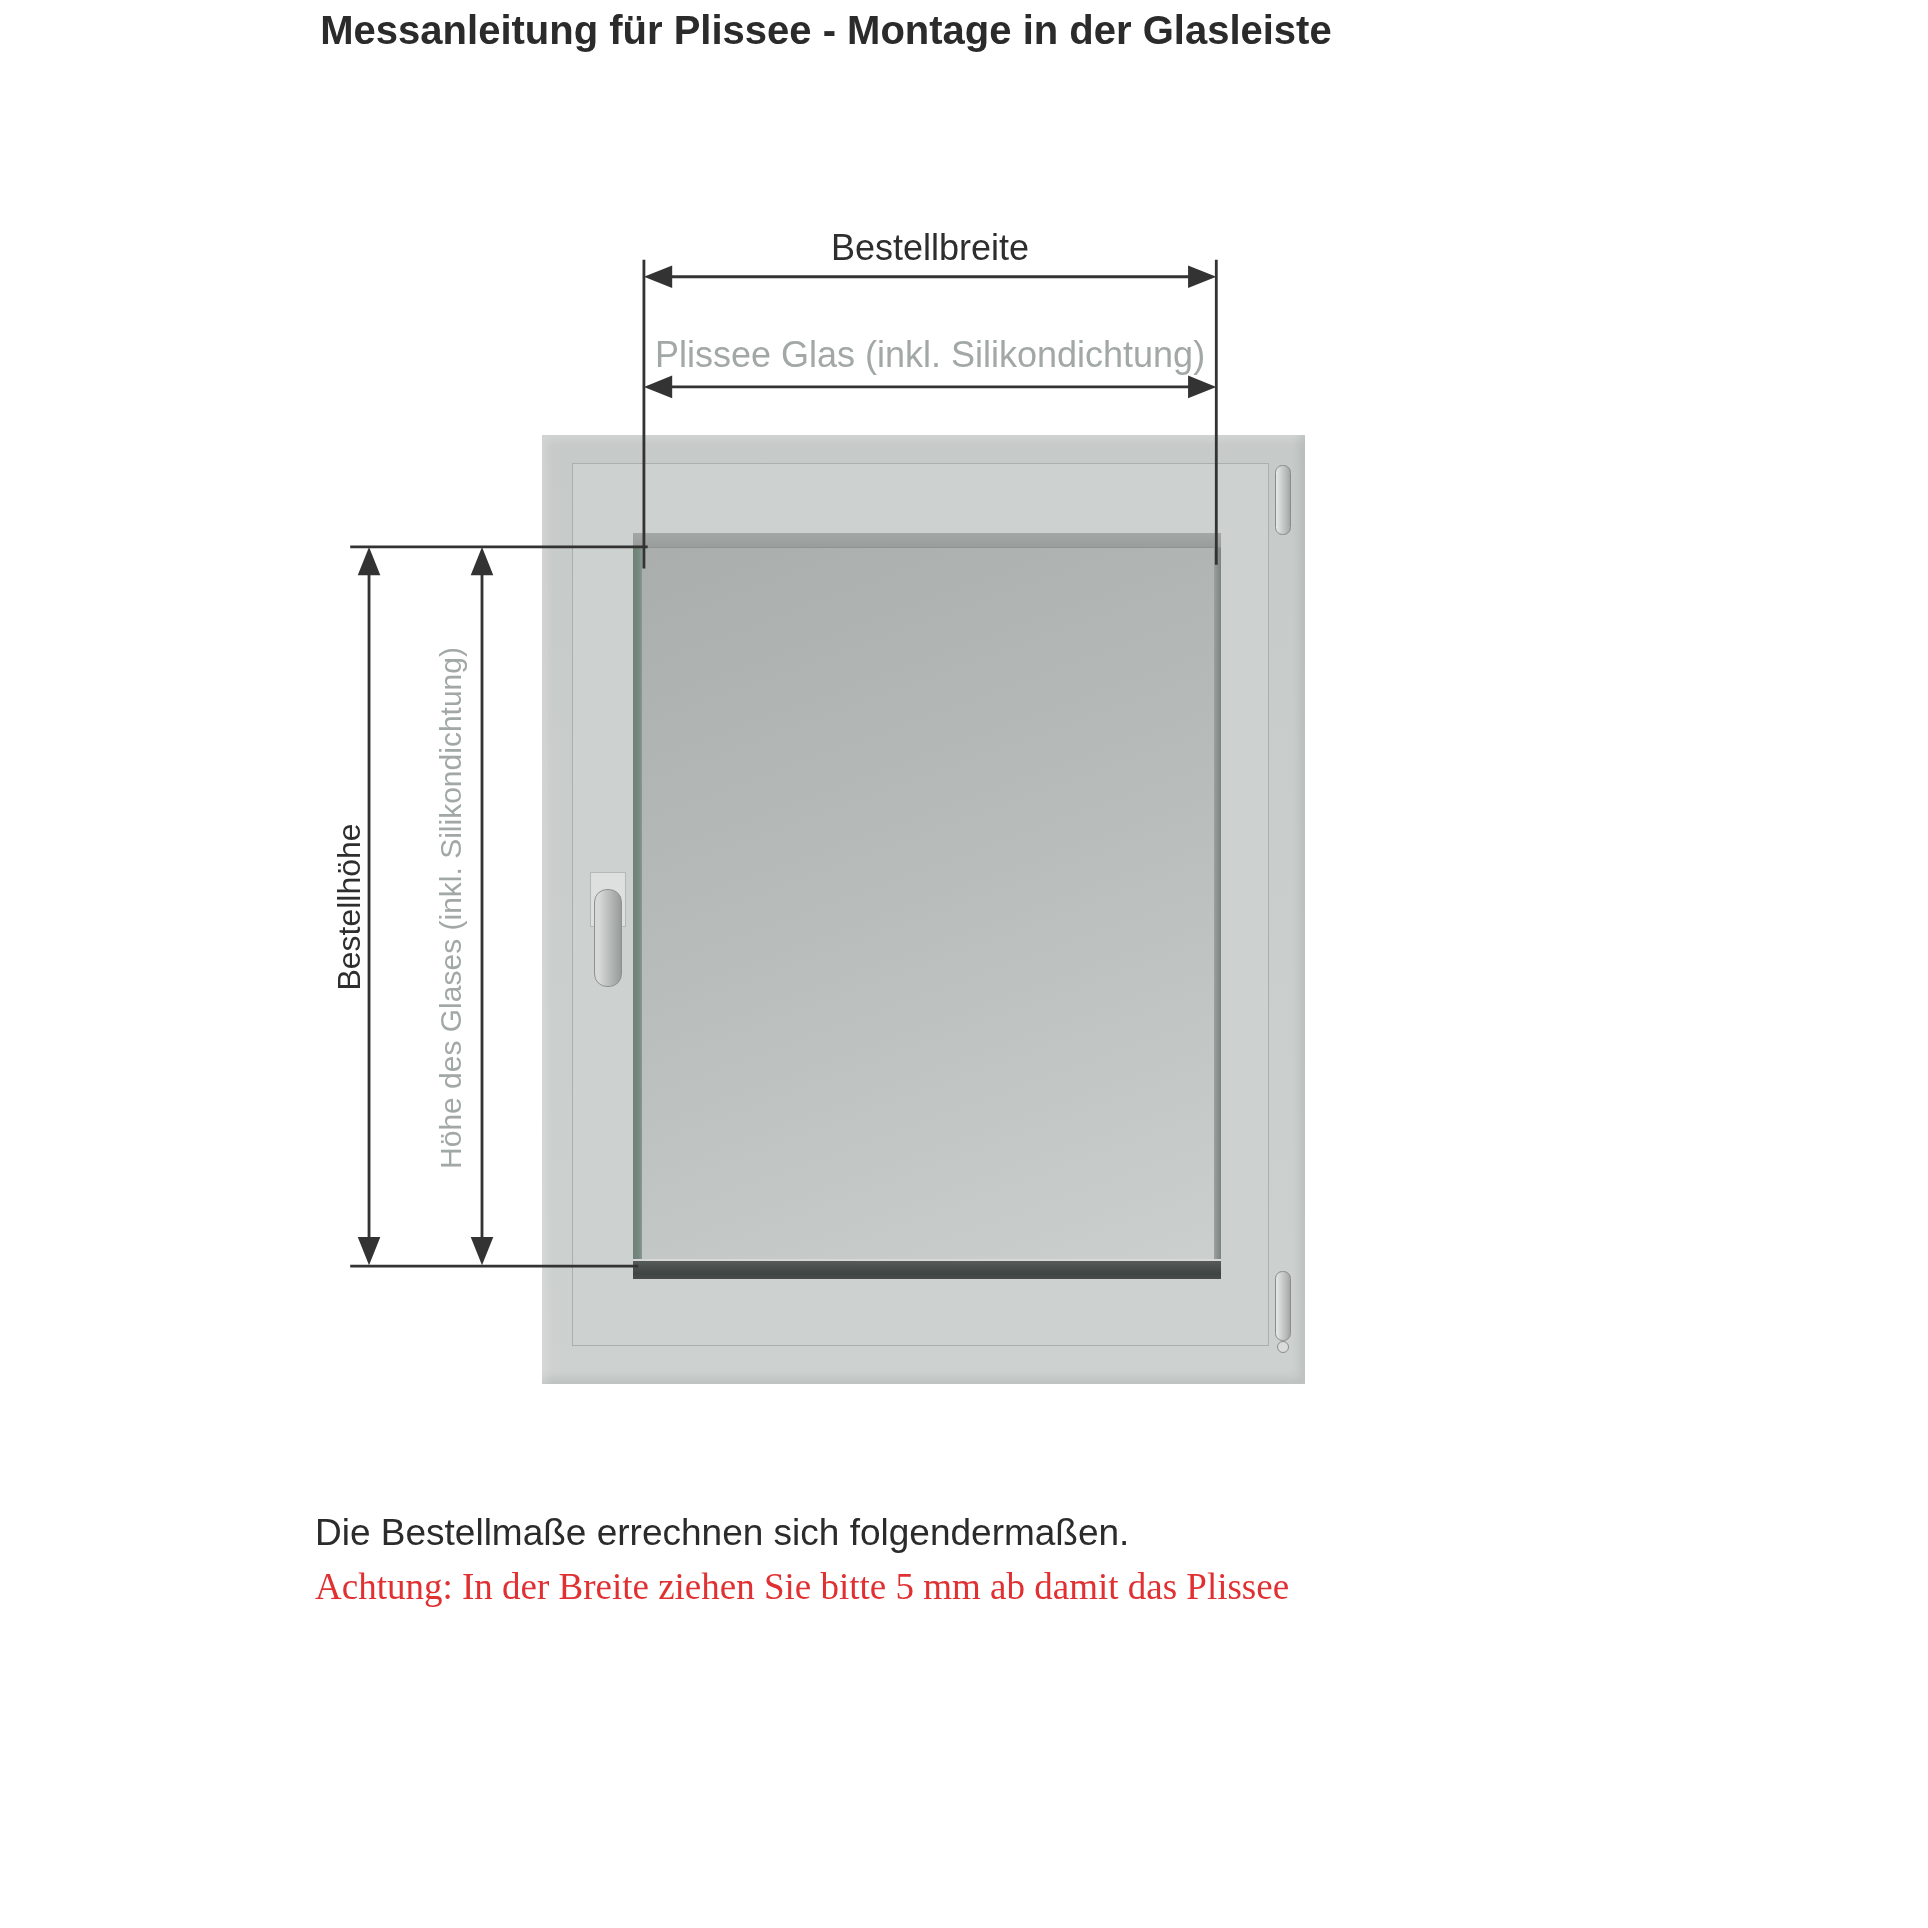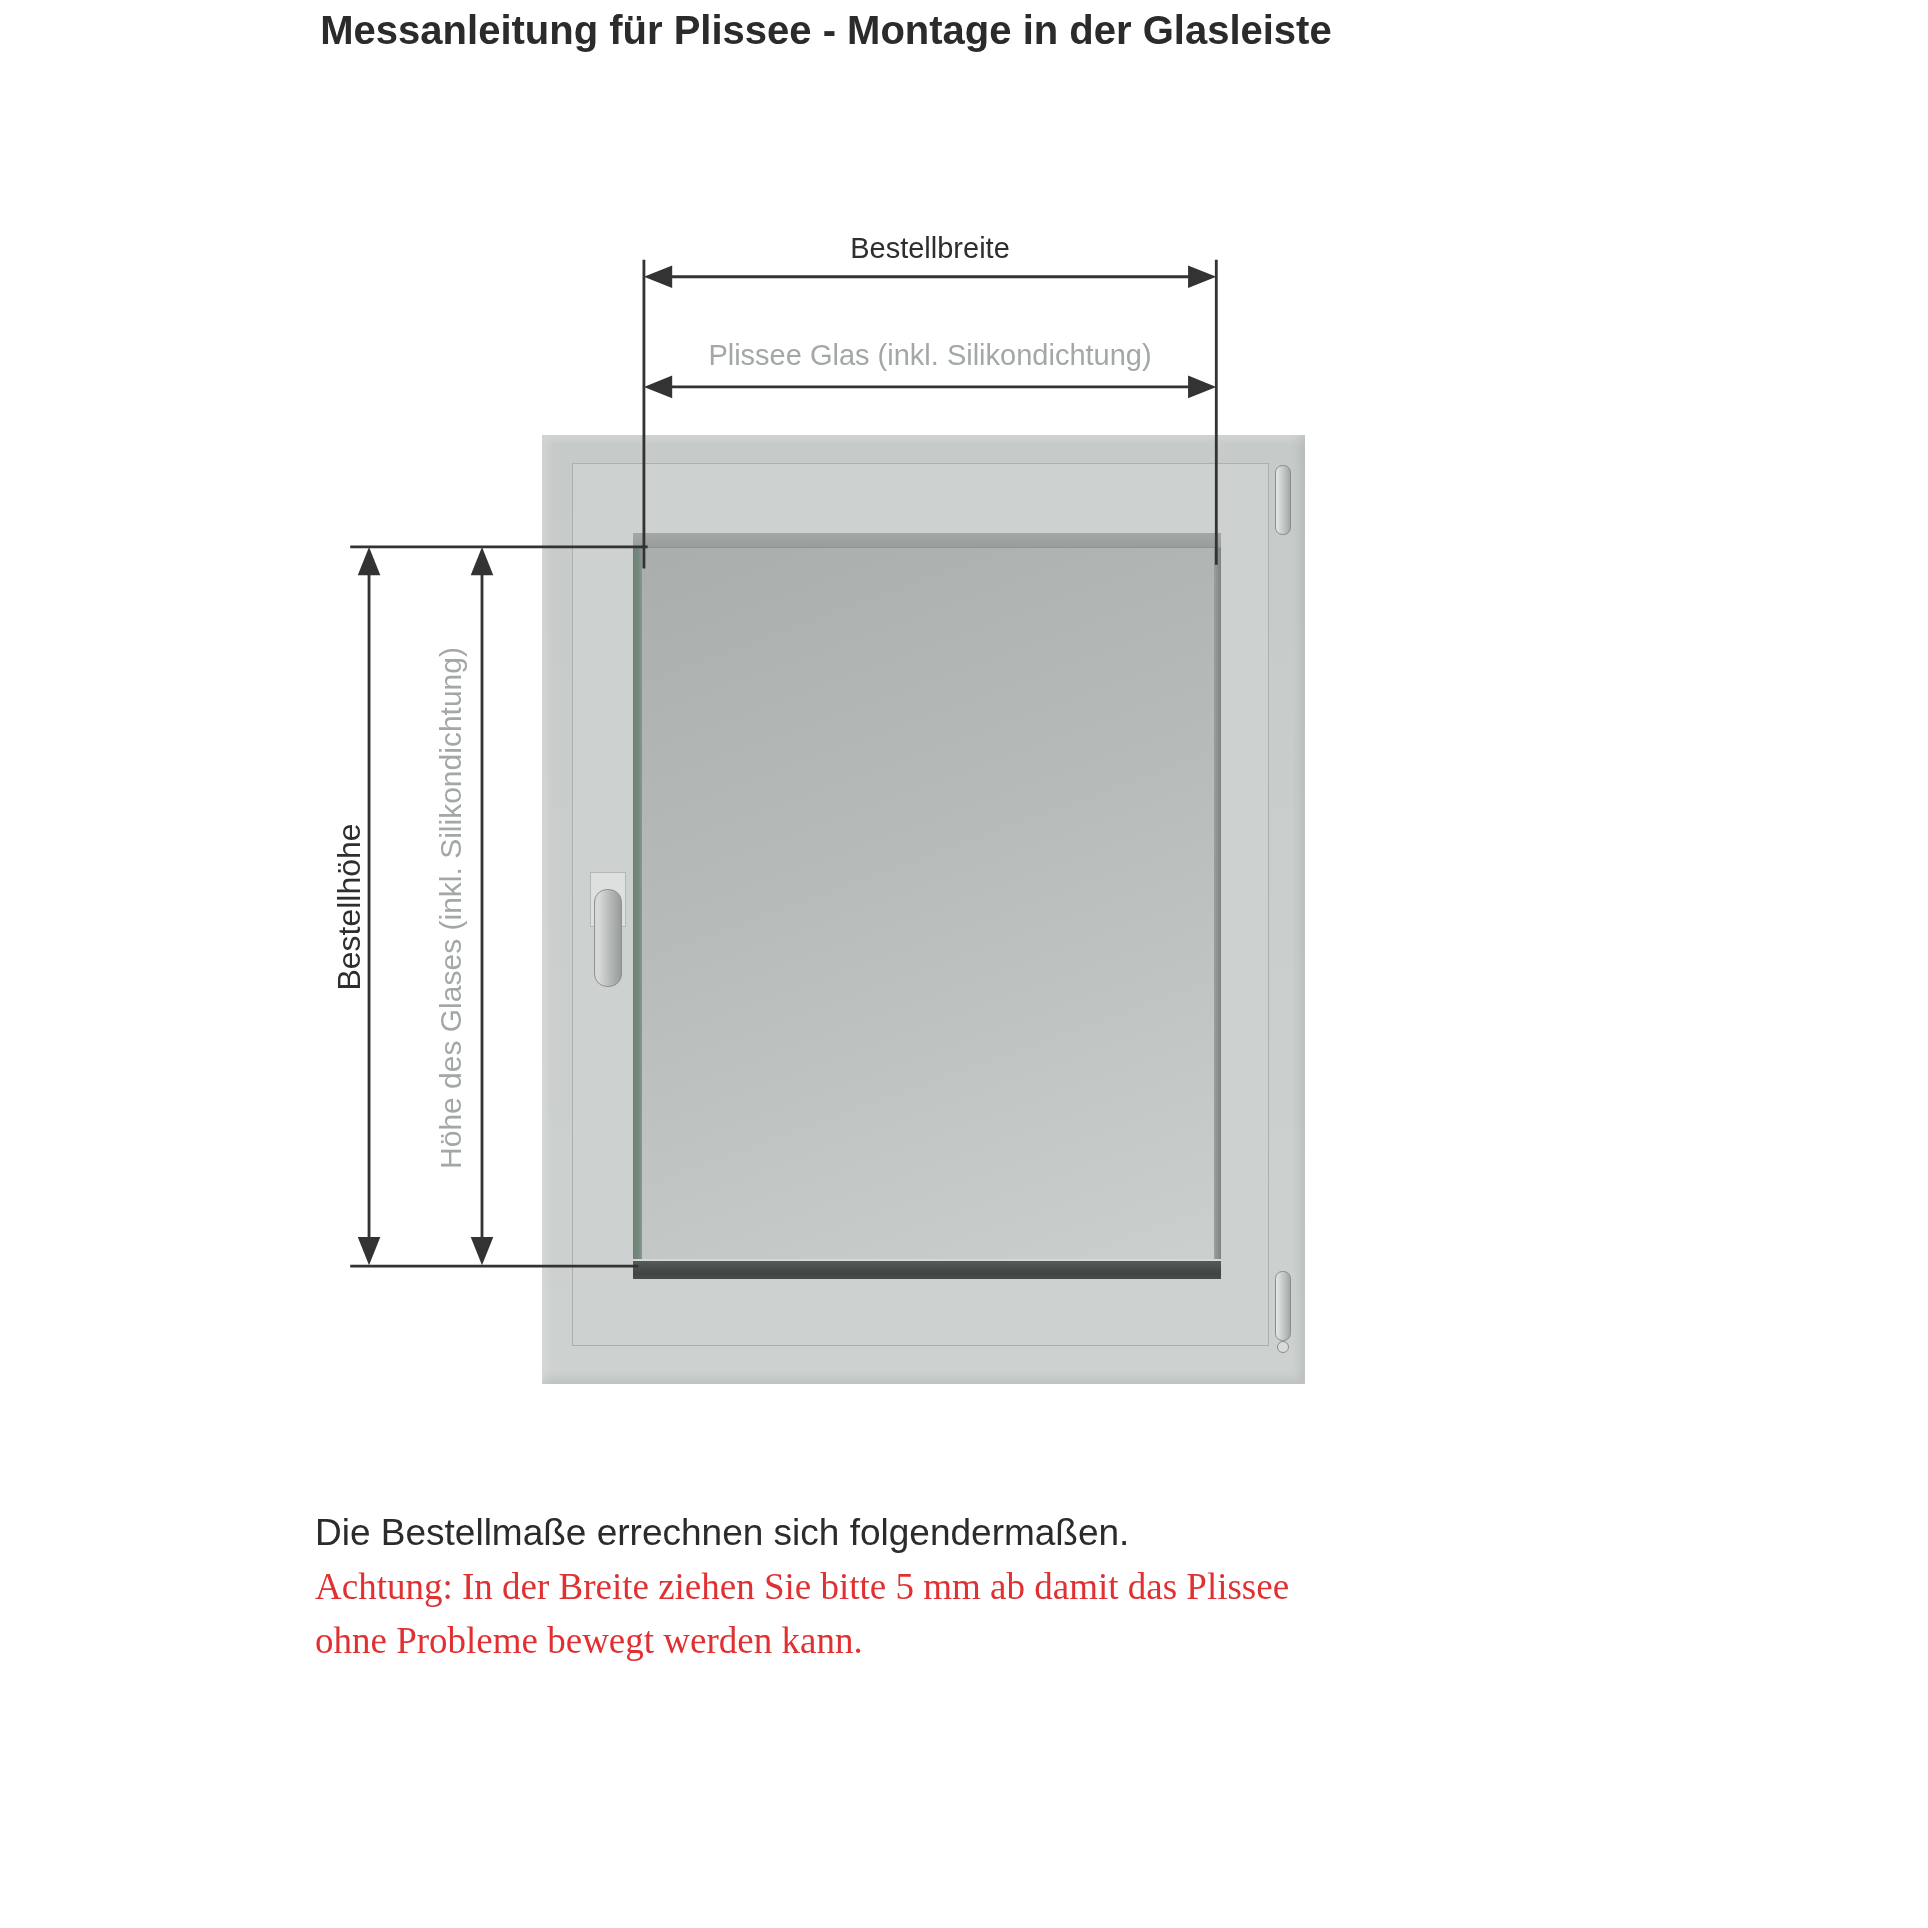--- a/index.html
+++ b/index.html
@@ -62,21 +62,21 @@
   .hinge-pin{
     position:absolute;left:1277px;top:1341px;width:10.4px;height:10.4px;border-radius:50%;
     background:#d9dcda;border:0.9px solid #8a8e8c;
   }
   
   .measure-svg{position:absolute;left:0;top:0;width:1928px;height:1928px;}
   .measure-svg line{stroke:var(--line-color,#333333);stroke-width:3;}
   .measure-svg polygon{fill:var(--line-color,#333333);}
   
   .dim-label{position:absolute;white-space:nowrap;transform:translate(-50%,-50%);}
-  .dim-label.h{font-size:29px;}
+  .dim-label.h{font-size:36px;}
   .dim-label.v{font-size:30px;transform:translate(-50%,-50%) rotate(-90deg);}
   .dim-label.dark{color:#2e2e2e;}
   .dim-label.muted{color:var(--muted-label,#a2a8a6);}
   #label-order-width{left:930px;top:248px;}
   #label-glass-width{left:930px;top:355px;}
   #label-order-height{left:349px;top:907px;font-size:32px;}
   #label-glass-height{left:451px;top:908px;}
   
   .instructions{position:absolute;left:315px;top:1506px;font-size:37px;line-height:54px;}
   .instructions p,.example p{margin:0;white-space:pre-wrap;}
@@ -148,18 +148,17 @@
   </svg>
 
   <div id="label-order-width" class="dim-label h dark">Bestellbreite</div>
   <div id="label-glass-width" class="dim-label h muted">Plissee Glas (inkl. Silikondichtung)</div>
   <div id="label-order-height" class="dim-label v dark">Bestellhöhe</div>
   <div id="label-glass-height" class="dim-label v muted">Höhe des Glases (inkl. Silikondichtung)</div>
 
   <div class="instructions">
     <p>Die Bestellmaße errechnen sich folgendermaßen.</p>
     <p class="warning">Achtung: In der Breite ziehen Sie bitte 5 mm ab damit das Plissee</p>
-    <p class="warning">ohne Probleme bewegt werden kann.</p>
   </div>
 
 
 </div>
 
 
 </body></html>

